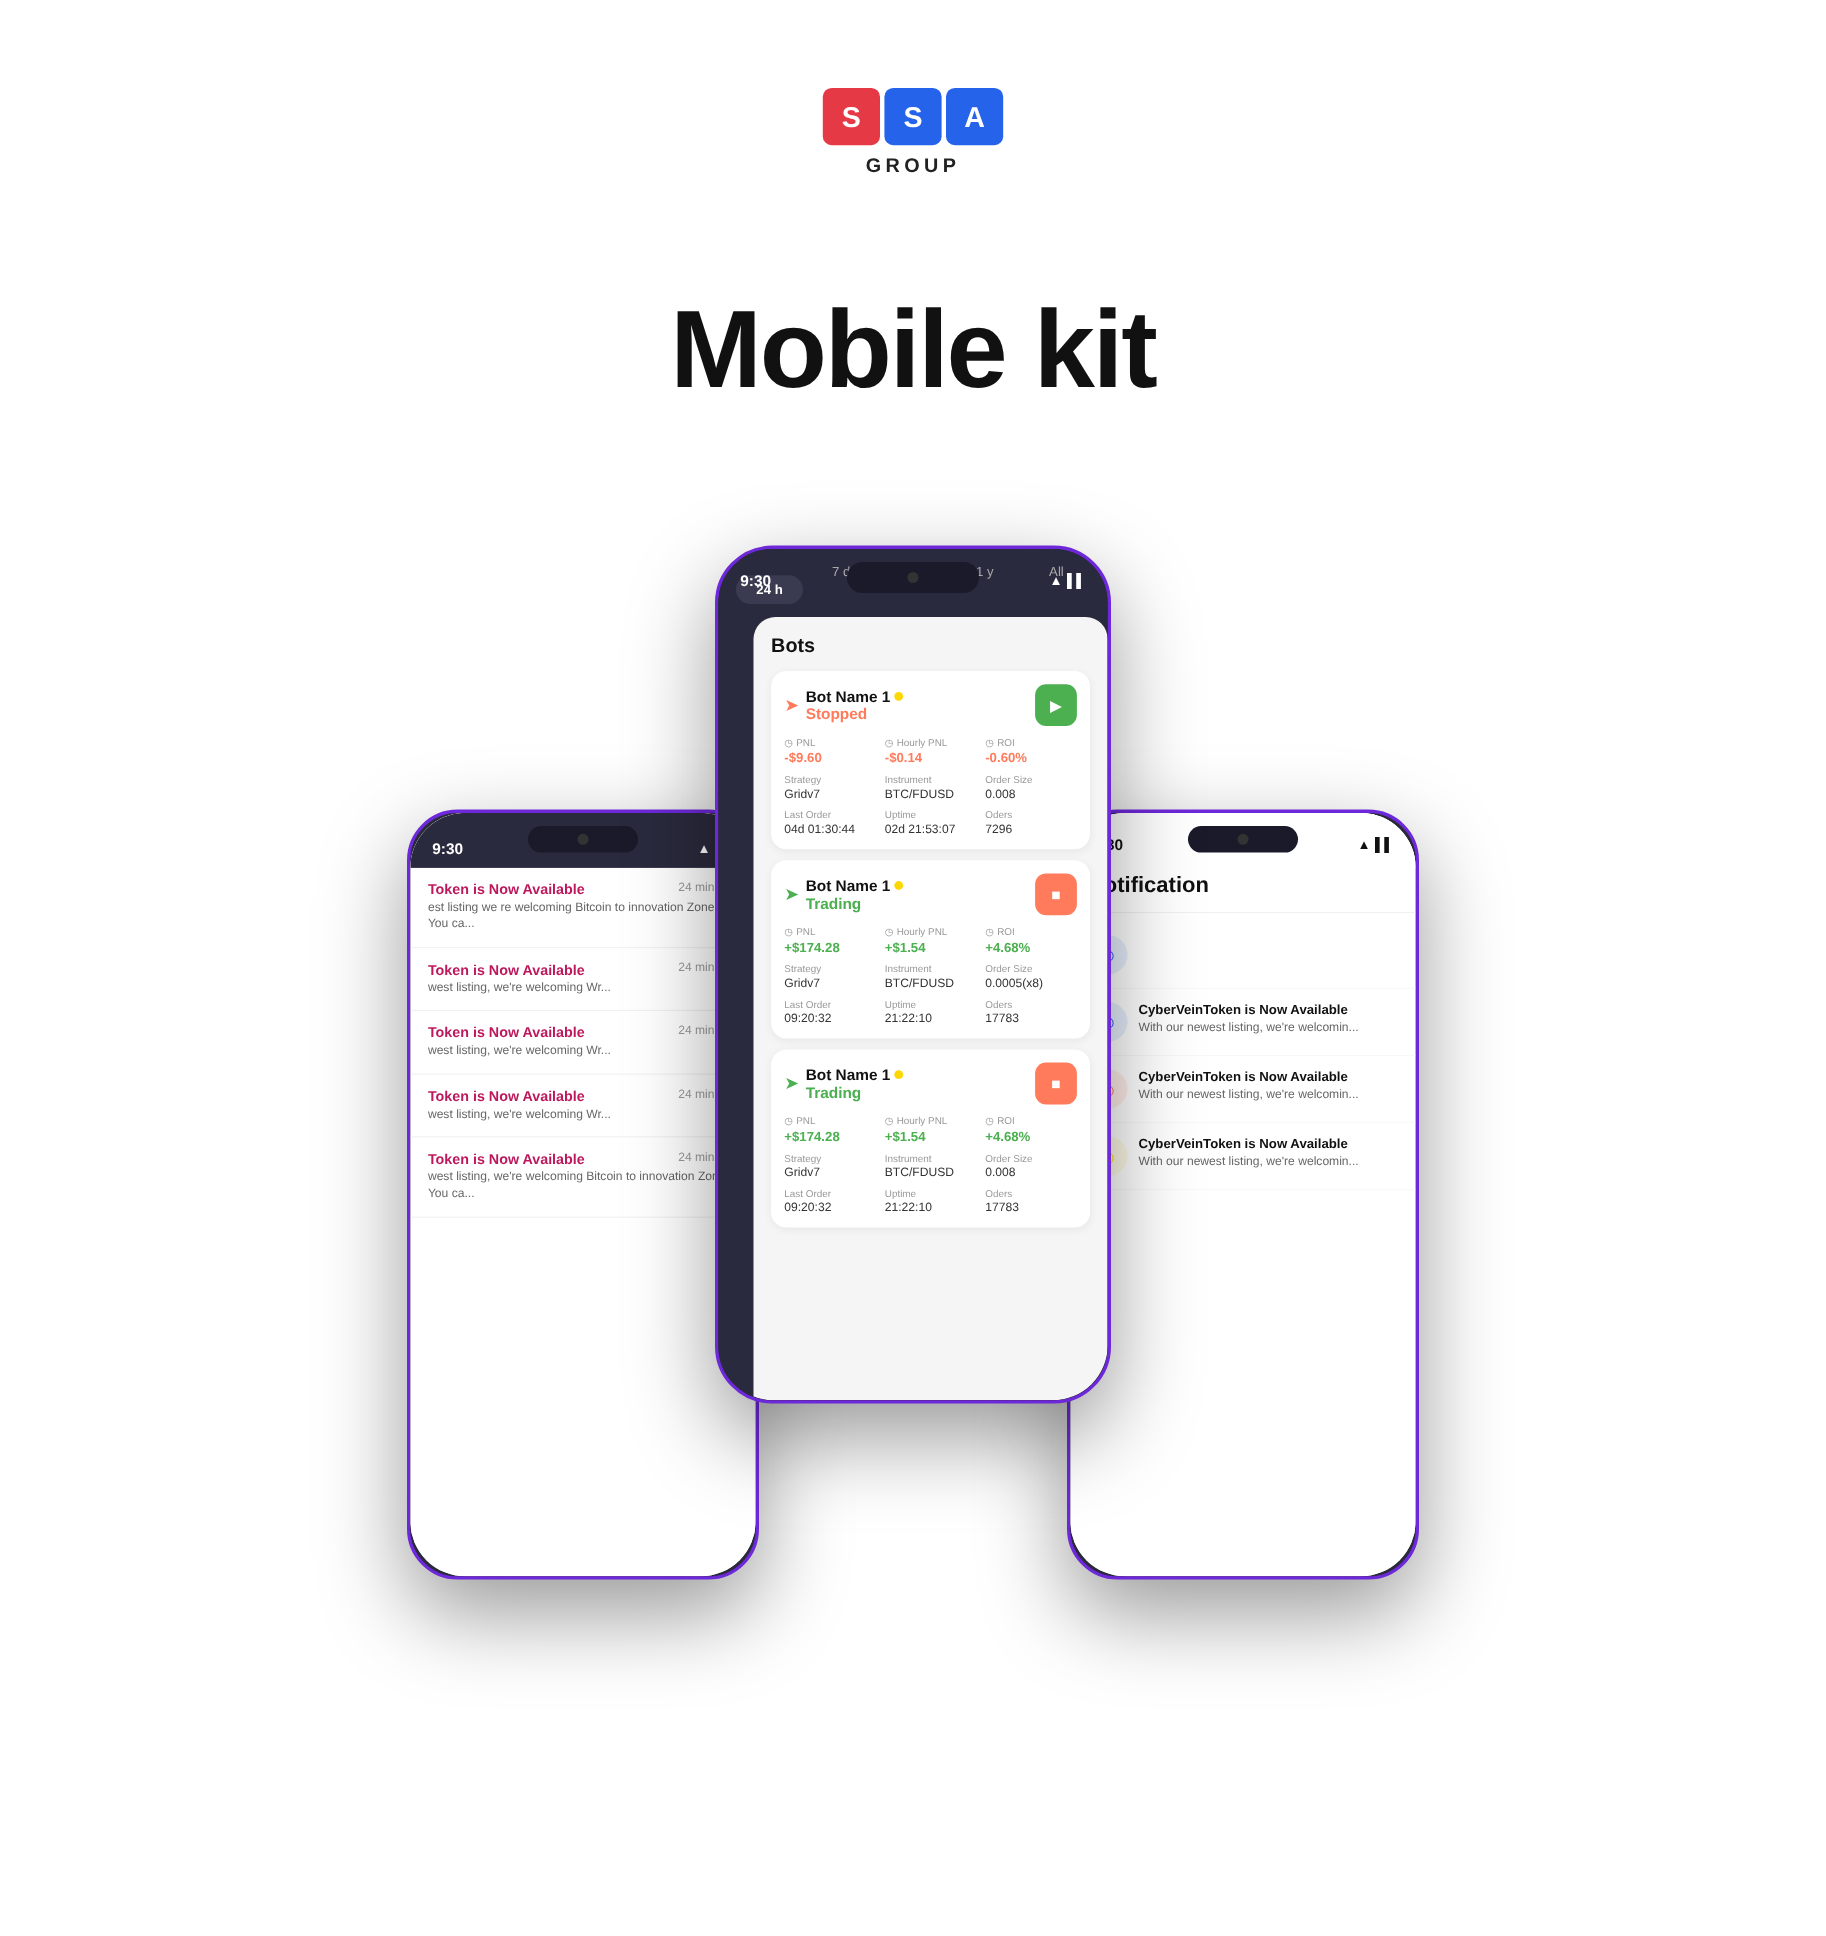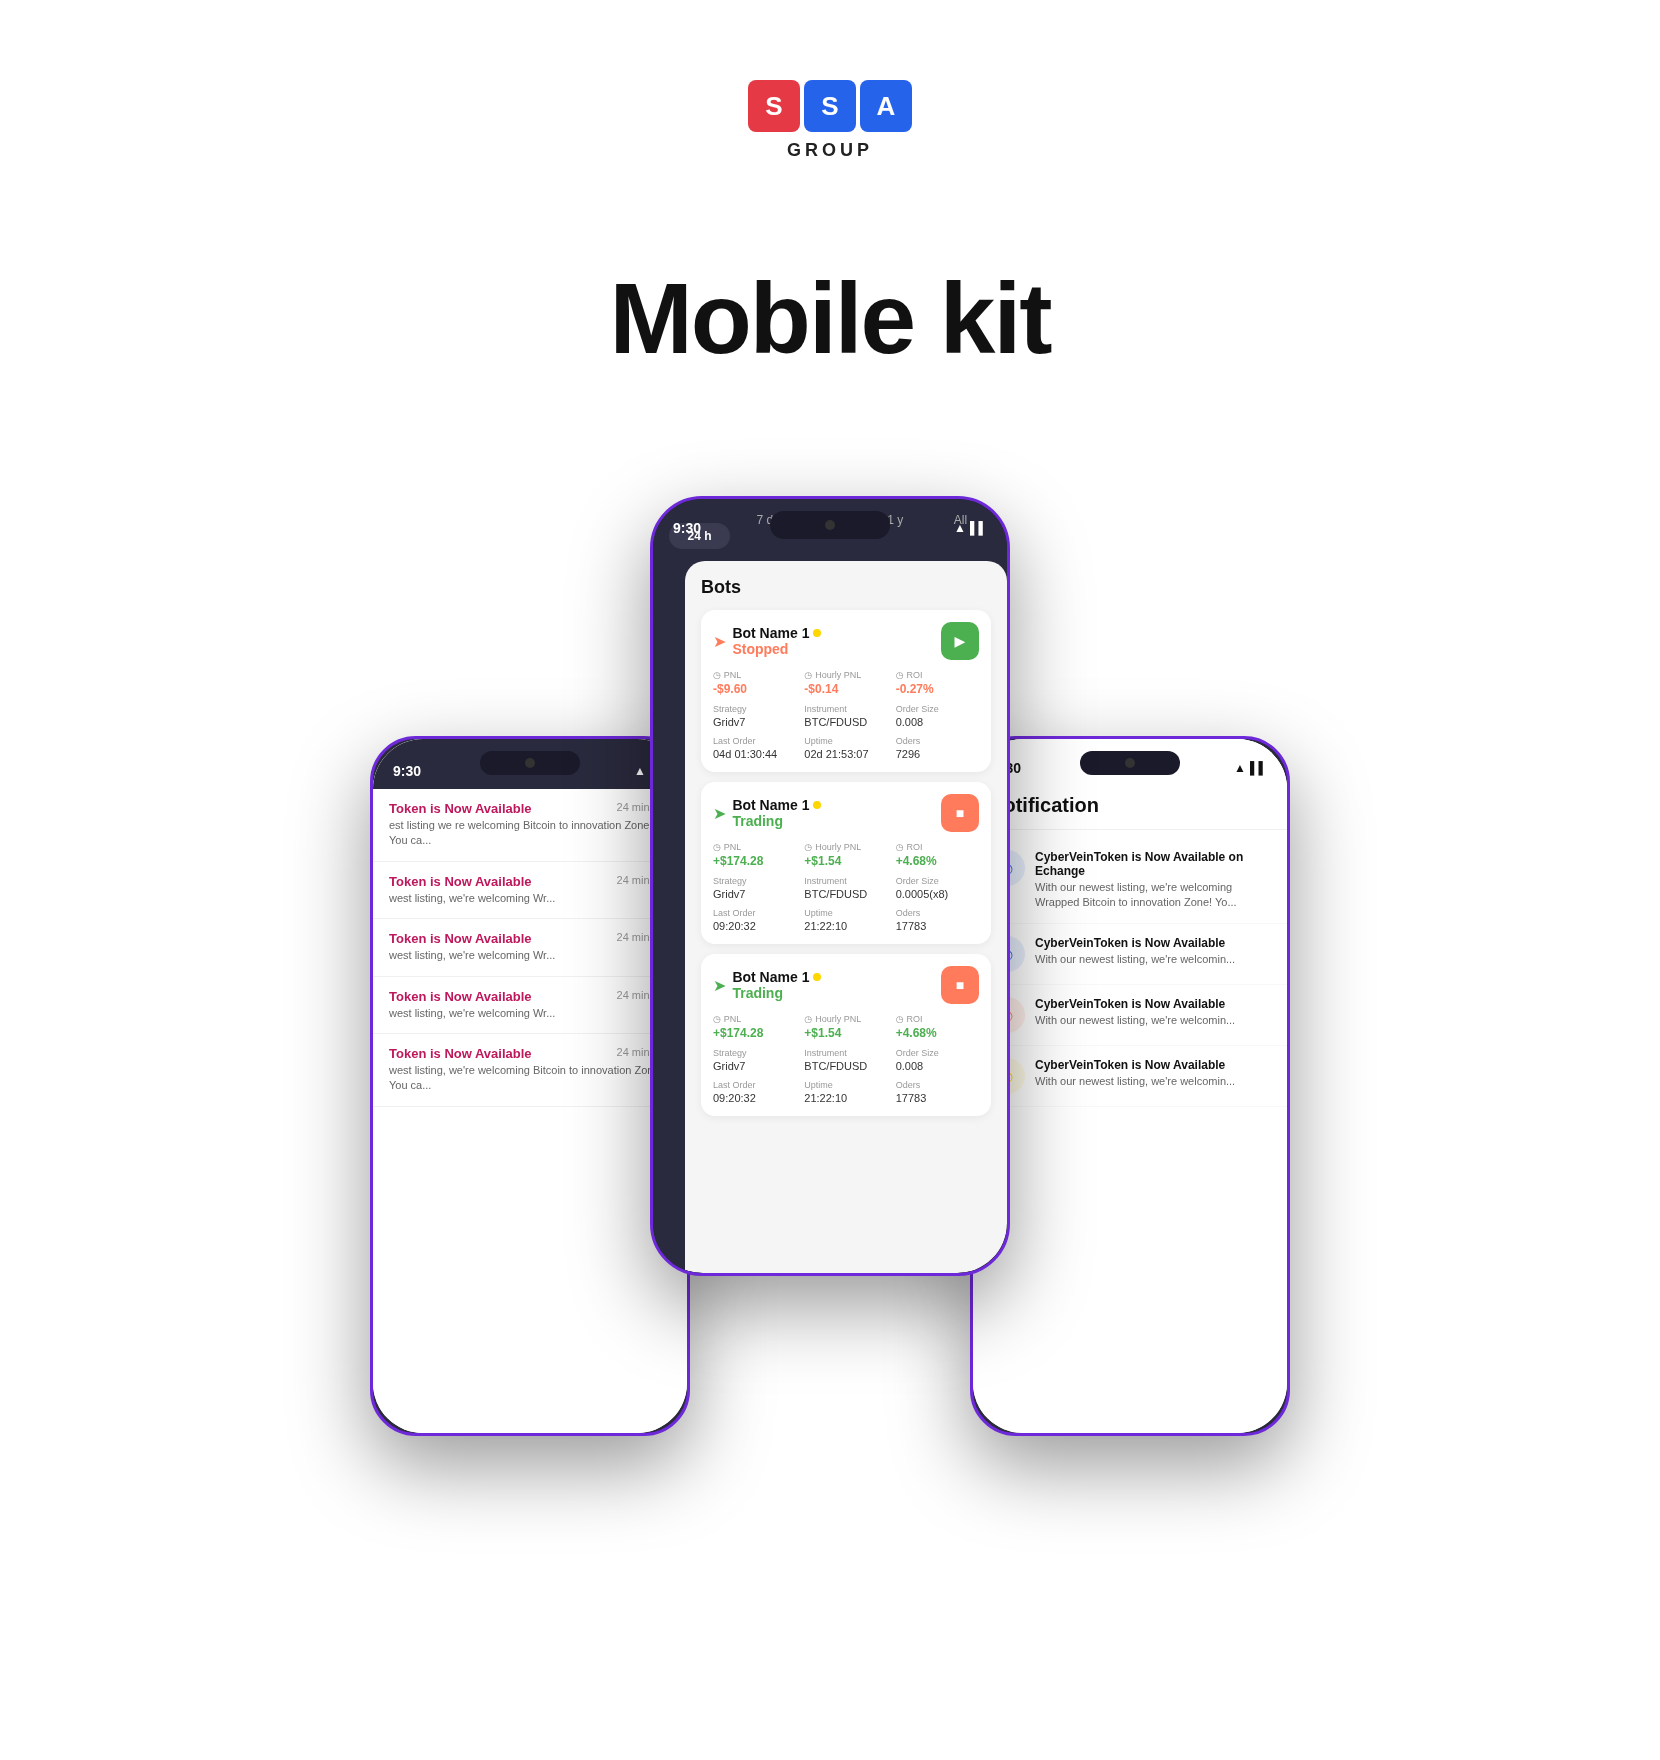--- a/index.html
+++ b/index.html
@@ -569,21 +569,21 @@
       <div class="bot-stat">
         <div class="stat-label"><span class="stat-icon">◷</span>PNL</div>
         <div class="stat-value negative">-$9.60</div>
       </div>
       <div class="bot-stat">
         <div class="stat-label"><span class="stat-icon">◷</span>Hourly PNL</div>
         <div class="stat-value negative">-$0.14</div>
       </div>
       <div class="bot-stat">
         <div class="stat-label"><span class="stat-icon">◷</span>ROI</div>
-        <div class="stat-value negative">-0.27%</div>
+        <div class="stat-value negative">-0.60%</div>
       </div>
     </div>
     <div class="bot-details-grid">
       <div class="bot-detail">
         <div class="detail-label">Strategy</div>
         <div class="detail-value">Gridv7</div>
       </div>
       <div class="bot-detail">
         <div class="detail-label">Instrument</div>
         <div class="detail-value">BTC/FDUSD</div>
@@ -737,24 +737,20 @@
               <span class="status-icon" style="color: #111;">▌▌</span>
             </div>
           </div>
           <div class="notif-header">
             <div class="notif-header-title">Notification</div>
           </div>
           <div class="notif-entries">
             <div id="right-notif-entries">
                 <div class="notif-entry">
     <div class="notif-icon-circle notif-icon-blue">◎</div>
-    <div class="notif-text">
-      <div class="notif-entry-title">CyberVeinToken is Now Available on Echange</div>
-      <div class="notif-entry-body">With our newest listing, we're welcoming Wrapped Bitcoin to innovation Zone! Yo...</div>
-    </div>
   </div>
                 <div class="notif-entry">
     <div class="notif-icon-circle notif-icon-blue">◎</div>
     <div class="notif-text">
       <div class="notif-entry-title">CyberVeinToken is Now Available</div>
       <div class="notif-entry-body">With our newest listing, we're welcomin...</div>
     </div>
   </div>
                 <div class="notif-entry">
     <div class="notif-icon-circle notif-icon-orange">◎</div>

